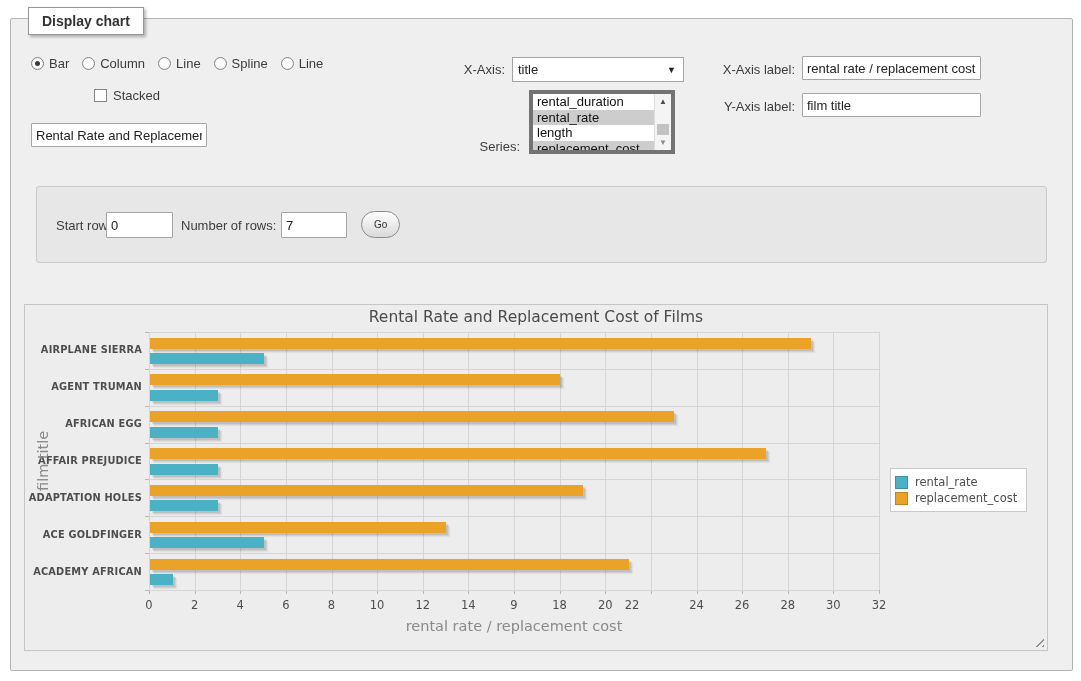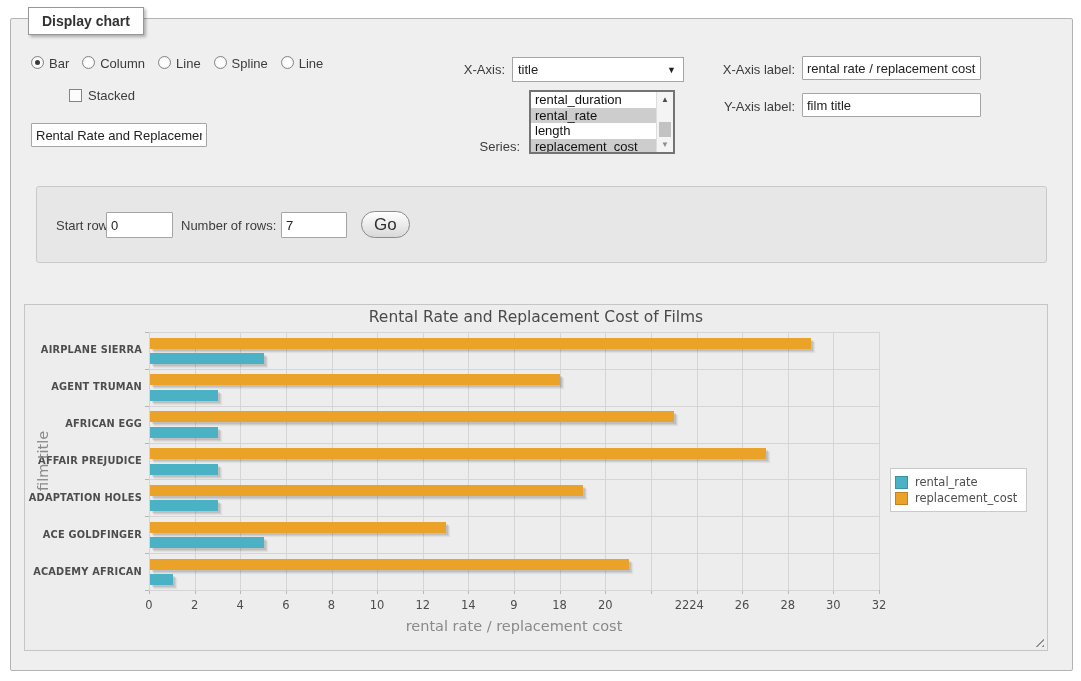--- a/index.html
+++ b/index.html
@@ -11,54 +11,54 @@
   .panel { position:absolute; left:10px; top:18px; width:1063px; height:653px;
            background:#efefef; border:1px solid #b3b3b3; border-radius:2px; }
   .legend-tab { position:absolute; left:28px; top:7px; background:#fff;
                 border:1px solid #979797; box-shadow:2px 2px 3px rgba(0,0,0,.28);
                 padding:5px 13px; font-size:14px; font-weight:bold; color:#333; z-index:5; }
 
   .ctl-label { position:absolute; font-size:13px; color:#3c3c3c; }
 
   
   .radio-row { position:absolute; left:31px; top:56px; display:flex; align-items:center; }
-  .radio-item { display:flex; margin-right:13px; cursor:default; }
+  .radio-item { display:flex; align-items:center; margin-right:13px; cursor:default; }
   .radio-dot { width:13px; height:13px; border:1px solid #848484; border-radius:50%;
                background:radial-gradient(#fff 40%, #e8e8e8); margin-right:5px; position:relative; }
   .radio-dot.checked::after { content:""; position:absolute; left:3px; top:3px; width:5px; height:5px;
                border-radius:50%; background:#3b3b3b; }
   .radio-text { font-size:13px; color:#3c3c3c; }
-  .check-row { position:absolute; left:21px; top:88px; display:flex; align-items:center;padding-left:48px; }
+  .check-row { position:absolute; left:46px; top:88px; display:flex; align-items:center;padding-left:48px; }
   .check-box { width:13px; height:13px; border:1px solid #848484; background:#fcfcfc; margin-right:6px; }
 
   input.txt { position:absolute; border:1px solid #a5a5a5; background:#fff; font-family:"Liberation Sans",sans-serif;
               font-size:13px; color:#222; padding:2px 4px; border-radius:1px; }
 
   
   .select { position:absolute; left:512px; top:57px; width:172px; height:25px; background:#fff;
             border:1px solid #a5a5a5; font-size:13px; color:#222; line-height:23px; padding-left:5px; }
   .select .arrow { position:absolute; right:7px; top:8px; font-size:9px; color:#222; line-height:9px; }
 
   
   .listbox { position:absolute; left:529px; top:90px; width:146px; height:64px; background:#fff;
-             border:2px solid #737373; overflow:hidden; }
+             border:4px solid #737373; overflow:hidden; }
   .lb-opt { height:15.5px; line-height:15.5px; font-size:13px; color:#111; padding-left:4px;
             white-space:nowrap; width:129px; }
   .lb-opt.sel { background:#cdcdcd; }
   .lb-scroll { position:absolute; right:0; top:0; width:17px; height:100%; background:#f4f4f4;
                border-left:1px solid #ddd; }
   .lb-btn { position:absolute; left:0; width:16px; height:15px; text-align:center; font-size:8px;
             color:#4c4c4c; line-height:15px; background:#f4f4f4; }
   .lb-btn.dn { bottom:0; color:#8d8d8d; }
   .lb-thumb { position:absolute; left:2px; width:12px; top:30px; height:24px; background:#c2c2c2; }
 
   
   .pager { position:absolute; left:36px; top:186px; width:1011px; height:77px; background:#e7e7e7;
            border:1px solid #c9c9c9; border-radius:3px; }
-  .go-btn { position:absolute; left:324px; top:24px; height:27px; padding:0 12px; font-size:17px; color:#2e2e2e;
+  .go-btn { position:absolute; left:324px; top:24px; height:27px; padding:0 12px; font-size:10px; color:#2e2e2e;
             background:linear-gradient(#fefefe,#d9d9d9); border:1px solid #8b8b8b; border-radius:14px;
             font-family:"Liberation Sans",sans-serif; }
 
   
   .chart { position:absolute; left:24px; top:304px; width:1024px; height:347px;
            background:#ededed; border:1px solid #c5c5c5;
            font-family:"DejaVu Sans", sans-serif; }
   .chart-title { position:absolute; left:0; top:3px; width:100%; text-align:center;
                  font-size:15.5px; color:#4a4a4a; }
   .vline,.hline { position:absolute; background:#d5d5d5; }
@@ -184,21 +184,21 @@
         <div class="tickmark" style="left: 489px; top: 285px; width: 1px; height: 4px;"></div>
         <div class="xtick-label" style="left: 469px; top: 293px;">9</div>
         <div class="vline" style="left: 534.625px; top: 27px; height: 258px;"></div>
         <div class="tickmark" style="left: 534.625px; top: 285px; width: 1px; height: 4px;"></div>
         <div class="xtick-label" style="left: 514.625px; top: 293px;">18</div>
         <div class="vline" style="left: 580.25px; top: 27px; height: 258px;"></div>
         <div class="tickmark" style="left: 580.25px; top: 285px; width: 1px; height: 4px;"></div>
         <div class="xtick-label" style="left: 560.25px; top: 293px;">20</div>
         <div class="vline" style="left: 625.875px; top: 27px; height: 258px;"></div>
         <div class="tickmark" style="left: 625.875px; top: 285px; width: 1px; height: 4px;"></div>
-        <div class="xtick-label" style="left: 637px; top: 293px;">22</div>
+        <div class="xtick-label" style="left: 587px; top: 293px;">22</div>
         <div class="vline" style="left: 671.5px; top: 27px; height: 258px;"></div>
         <div class="tickmark" style="left: 671.5px; top: 285px; width: 1px; height: 4px;"></div>
         <div class="xtick-label" style="left: 651.5px; top: 293px;">24</div>
         <div class="vline" style="left: 717.125px; top: 27px; height: 258px;"></div>
         <div class="tickmark" style="left: 717.125px; top: 285px; width: 1px; height: 4px;"></div>
         <div class="xtick-label" style="left: 697.125px; top: 293px;">26</div>
         <div class="vline" style="left: 762.75px; top: 27px; height: 258px;"></div>
         <div class="tickmark" style="left: 762.75px; top: 285px; width: 1px; height: 4px;"></div>
         <div class="xtick-label" style="left: 742.75px; top: 293px;">28</div>
         <div class="vline" style="left: 808.375px; top: 27px; height: 258px;"></div>

